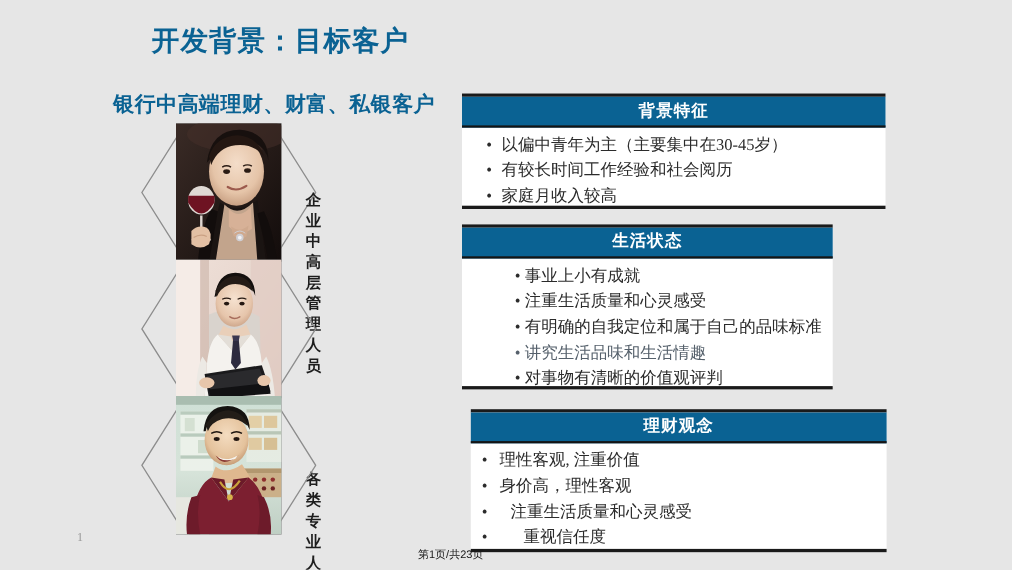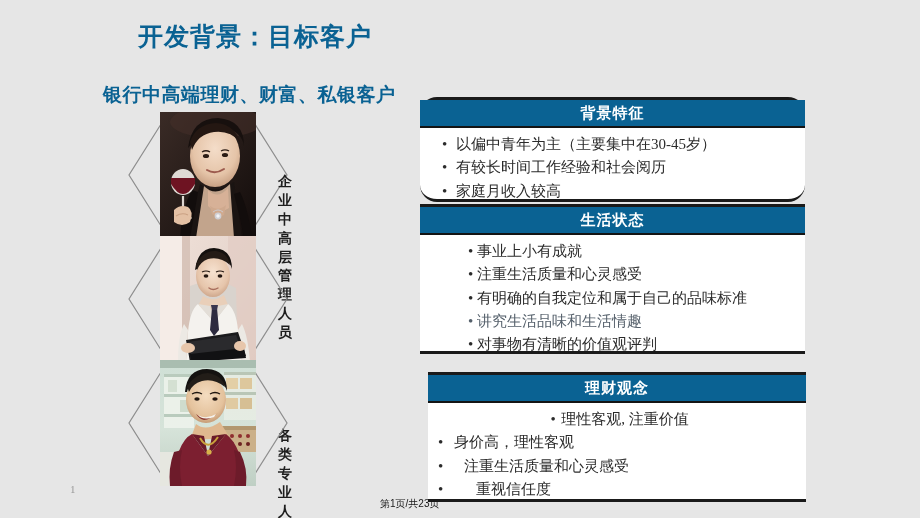--- a/index.html
+++ b/index.html
@@ -129,47 +129,46 @@
     line-height: 1.55;
     white-space: nowrap;
   }
   .panel-body .li .bl {
     display: inline-block;
   }
 
   
   #panel-background {
     left: 420px;
-    top: 97px;
+    top: 85px;
     width: 385px;
     height: 105px;
-    border-radius: 17px;
   }
   #panel-background .panel-body .li .bl { width: 14px; }
 
   
   #panel-lifestyle {
     left: 420px;
     top: 204px;
-    width: 385px;
+    width: 337px;
     height: 150px;
   }
   #panel-lifestyle .panel-body { padding-left: 6px; margin-left: 42px; }
   #panel-lifestyle .panel-body .li .bl { width: 9px; }
 
   
   #panel-finance {
     left: 428px;
     top: 372px;
     width: 378px;
     height: 130px;
   }
   #panel-finance .panel-body { padding-left: 10px; }
   #panel-finance .panel-body .li .bl { width: 16px; }
-  #panel-finance .panel-body .li.ind1 { padding-left: 0px; text-align: center; }
+  #panel-finance .panel-body .li.ind1 { padding-left: 0px; }
   #panel-finance .panel-body .li.ind2 { padding-left: 0px; }
   #panel-finance .panel-body .li.ind3 { padding-left: 0px; }
   #panel-finance .panel-body .li.ind3 .tx { padding-left: 10px; }
   #panel-finance .panel-body .li.ind4 .tx { padding-left: 22px; margin-top: 23px; }
 
   .tone-muted { color: #55606b; }
 
   
   .page-marker {
     position: absolute;

